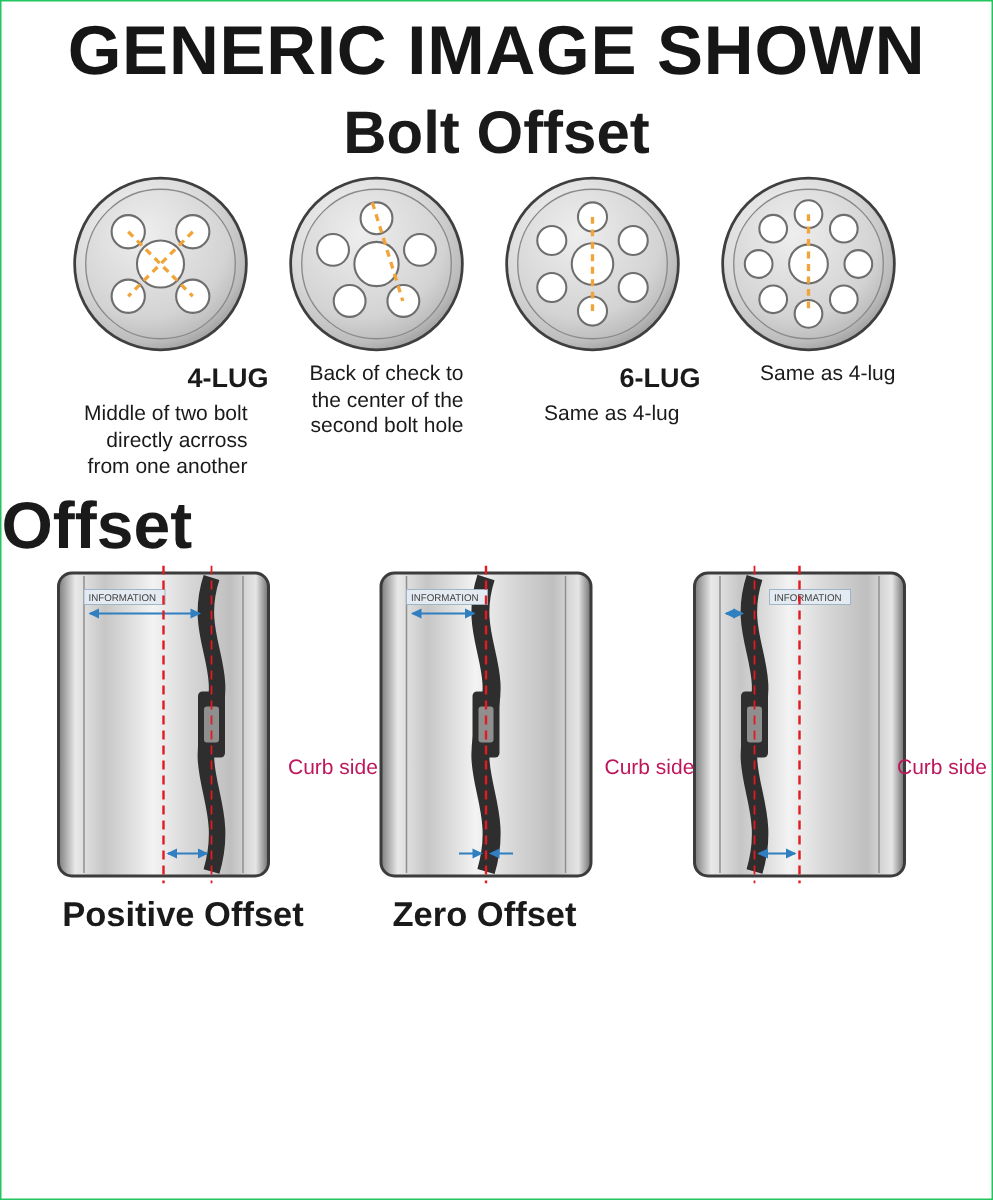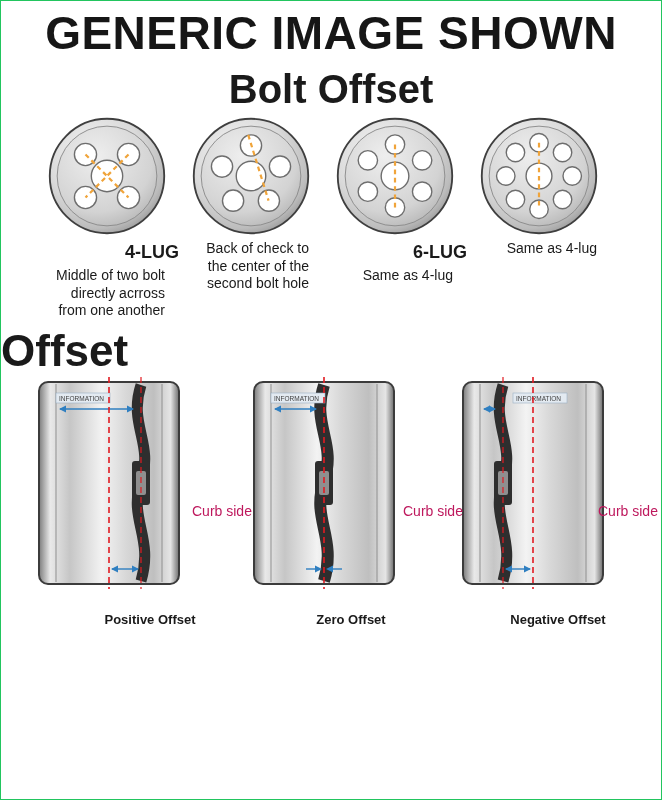--- a/index.html
+++ b/index.html
@@ -27,21 +27,21 @@
        border-top:20px solid #e11b22;}
   .tri-left{left:95px;}
   .tri-mid{left:310px;}
   .tri-right{left:519px;}
   .wheels-wrap{position:relative;height:215px;margin-top:2px;}
   .xsec{position:absolute;top:0;width:160px;height:212px;}
   .xsec-1{left:28px;} .xsec-2{left:243px;} .xsec-3{left:452px;}
   .curb{position:absolute;top:80px;font-size:14px;color:#be185d;white-space:nowrap;margin-top:46px;}
   .curb-1{left:191px;} .curb-2{left:402px;} .curb-3{left:597px;}
   .offset-labels{position:relative;height:26px;margin-top:4px;}
-  .offset-label{position:absolute;top:16px;transform:translateX(-50%);font-size:13px;font-weight:700;white-space:nowrap;margin-left:28px;}
+  .offset-label{position:absolute;top:0;transform:translateX(-50%);font-size:23px;font-weight:700;white-space:nowrap;}
   .ol-1{left:121px;} .ol-2{left:322px;} .ol-3{left:529px;}
 </style>
 </head>
 <body>
 
 <svg width="0" height="0" style="position:absolute" aria-hidden="true">
   <defs>
     <radialGradient id="rimGrad" cx="38%" cy="32%" r="75%">
       <stop offset="0%" stop-color="#f6f6f6"></stop>
       <stop offset="55%" stop-color="#dadada"></stop>
@@ -235,16 +235,15 @@
     </svg>
 
     <span class="curb curb-1">Curb side</span>
     <span class="curb curb-2">Curb side</span>
     <span class="curb curb-3">Curb side</span>
   </div>
 
   <div class="offset-labels">
     <span class="offset-label ol-1">Positive Offset</span>
     <span class="offset-label ol-2">Zero Offset</span>
-    <span class="offset-label ol-3">Negative Offset</span>
   </div>
 
 </div>
 
 </body></html>

